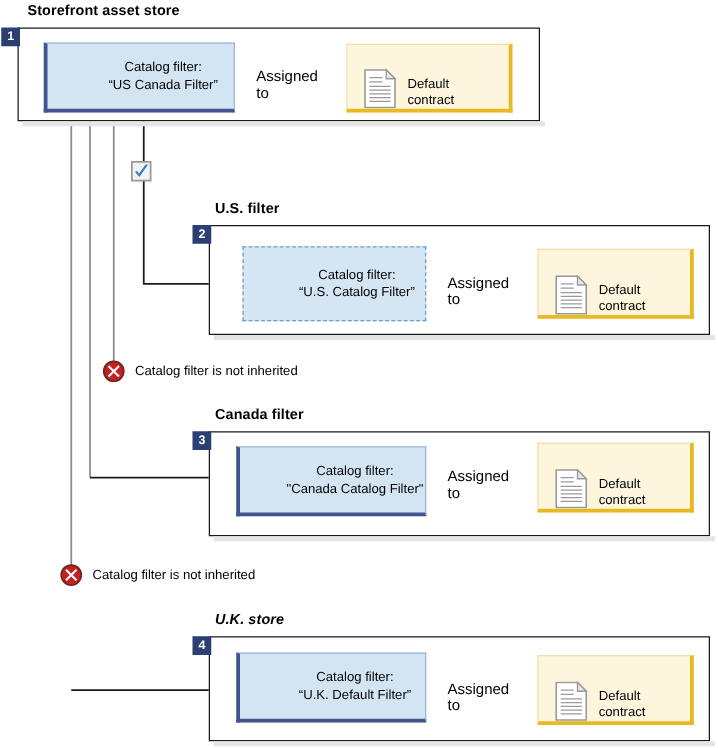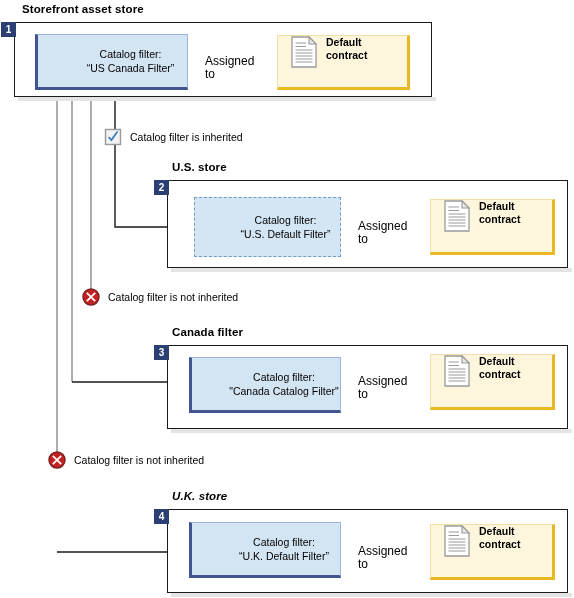--- a/index.html
+++ b/index.html
@@ -96,22 +96,21 @@
 
   
   .contract-box {
     position: absolute;
     box-sizing: border-box;
     background: #fdf6dd;
     border: 1px solid #f0e0a8;
     border-right: 3px solid #e8b923;
     border-bottom: 3px solid #e8b923;
     display: flex;
-    align-items: flex-start;
-    font-weight: bold;
+    align-items: flex-end;
   }
   .doc-icon {
     width: 26px;
     height: 32px;
     margin-left: 13px;
     flex: 0 0 auto;
   }
   .contract-label {
     font-size: 10.5px;
     line-height: 13px;
@@ -219,33 +218,32 @@
       <div>Default</div>
       <div>contract</div>
     </div>
   </div>
 
   <div class="marker-row" style="left:104px; top:127px;">
     <svg class="marker-icon" viewBox="0 0 18 18">
       <rect x="1.5" y="1.5" width="15" height="15" fill="#f2f2f2" stroke="#9a9a9a" stroke-width="1.4"></rect>
       <path d="M4,9.5 L7.5,13.5 L14.5,3.5 L12.5,3.5 L7.2,10.8 L5.4,8.6 Z" fill="#3a7bbf"></path>
     </svg>
-    <div class="marker-text">Catalog filter is inherited</div>
-  </div>
-
-  <div class="section-title" style="left:172px; top:160px;">U.S. store</div>
+  </div>
+
+  <div class="section-title" style="left:172px; top:160px;">U.S. filter</div>
 
   <div class="panel" style="left:167px; top:179px; width:401px; height:88px;"></div>
   <div class="panel-shadow" style="left:171px; top:267px; width:401px;"></div>
   <div class="badge" style="left:154px; top:179px;">2</div>
 
   <div class="filter-box dashed" style="left:194px; top:196px; width:147px; height:60px;">
     <div class="filter-text">
       <div>Catalog filter:</div>
-      <div>“U.S. Default Filter”</div>
+      <div>“U.S. Catalog Filter”</div>
     </div>
   </div>
 
   <div class="assigned-label" style="left:358px; top:219px;">
     <div>Assigned</div>
     <div>to</div>
   </div>
 
   <div class="contract-box" style="left:430px; top:198px; width:125px; height:56px;">
     <svg class="doc-icon" viewBox="0 0 26 32">

